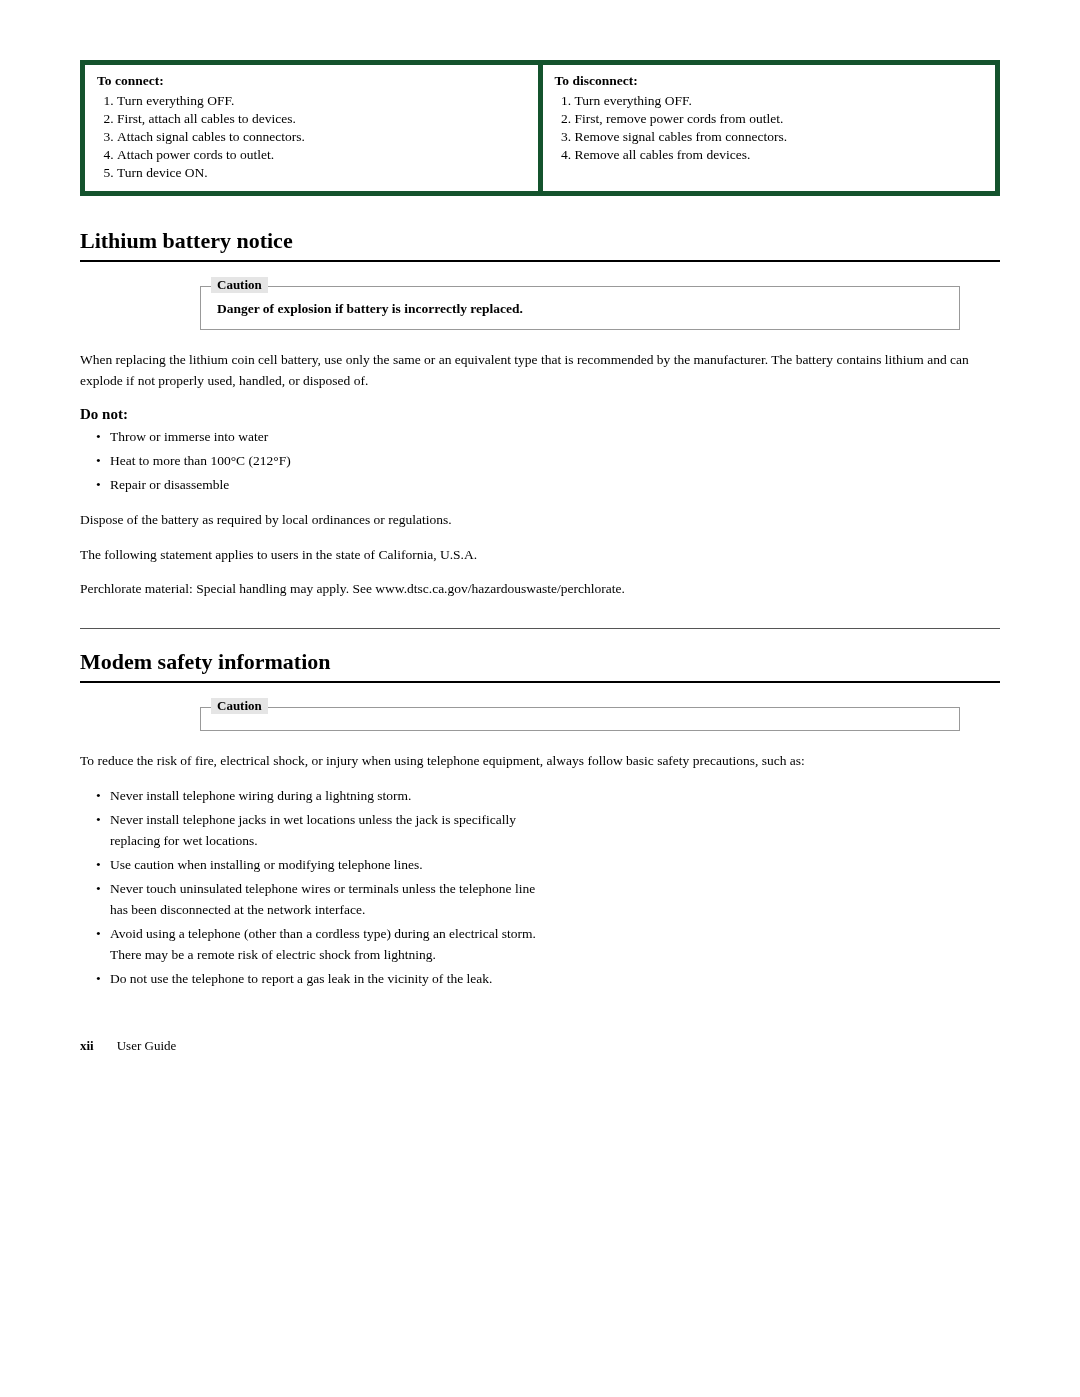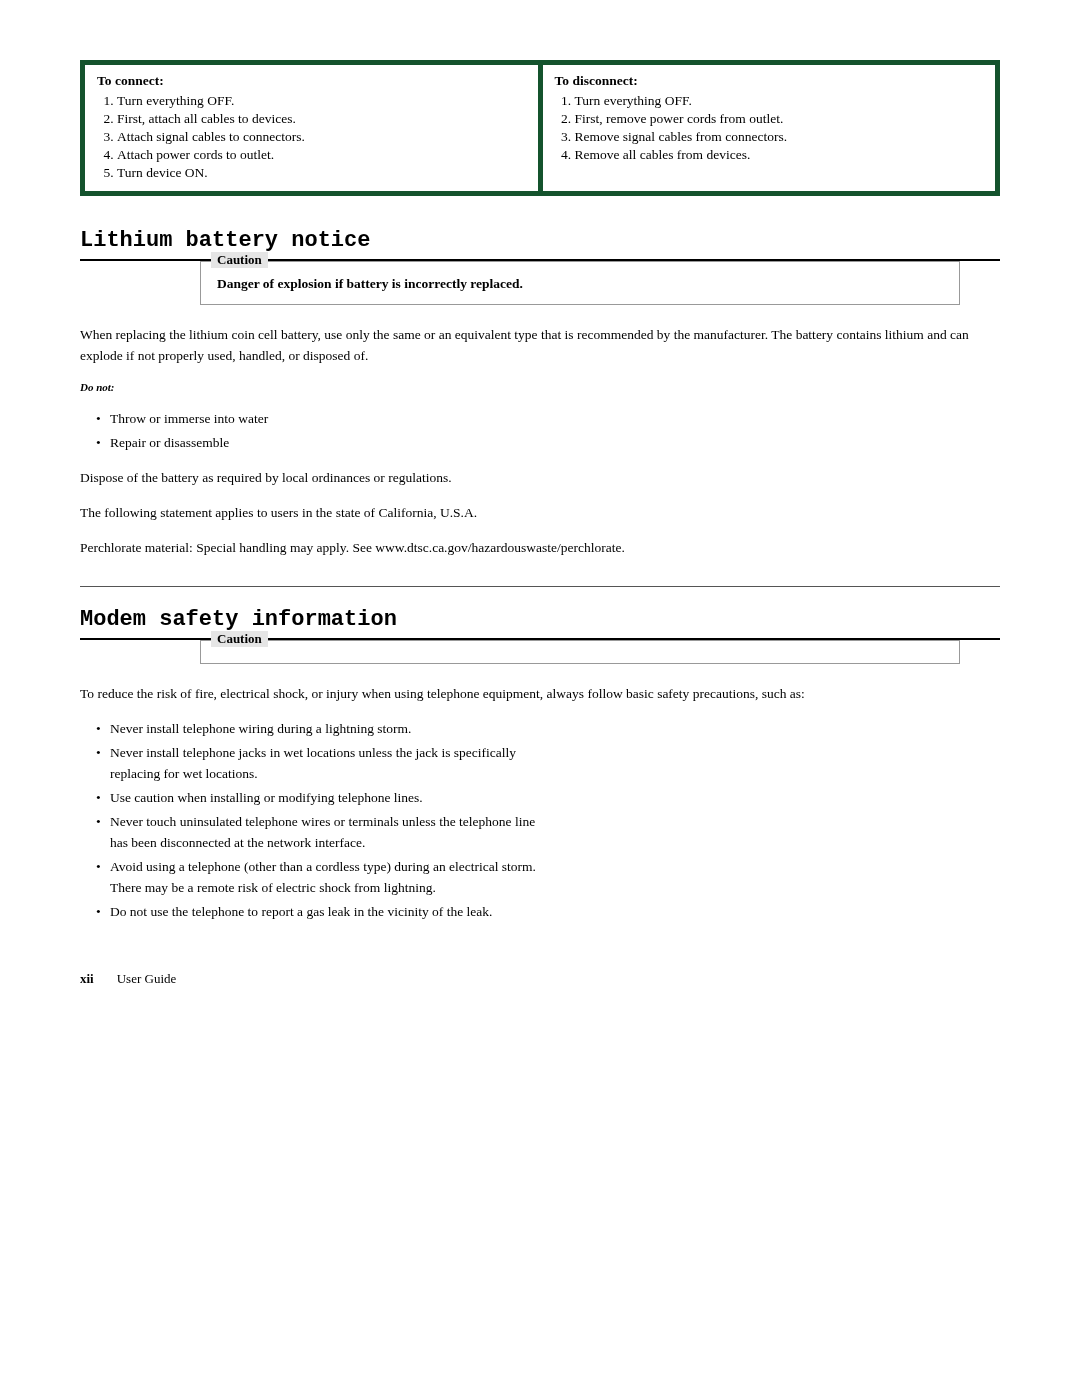--- a/index.html
+++ b/index.html
@@ -37,22 +37,22 @@
     .connect-table ol li {
       margin-bottom: 2px;
     }
 
     
     .section-heading {
       font-size: 22px;
       font-weight: bold;
       border-bottom: 2px solid #000;
       padding-bottom: 6px;
+      margin-bottom: 24px;
       margin-top: 8px;
-      font-family: Liberation Mono, monospace;
     }
 
     
     .caution-box {
       border: 1px solid #999;
       padding: 10px 16px 12px 16px;
       margin-bottom: 20px;
       position: relative;
     }
     .caution-label {
@@ -71,24 +71,23 @@
     }
 
     
     .body-para {
       font-size: 13.5px;
       line-height: 1.55;
       margin-bottom: 14px;
     }
 
     .do-not-label {
-      font-style: italic;
       font-weight: bold;
-      font-size: 11px;
-      margin-bottom: 16px;
+      font-size: 15px;
+      margin-bottom: 4px;
       margin-top: 4px;
     }
 
     .bullet-list {
       list-style: none;
       margin-left: 16px;
       margin-bottom: 14px;
     }
     .bullet-list li {
       font-size: 13.5px;
@@ -154,20 +153,21 @@
 <div class="caution-box" style="margin-left: 120px; margin-right: 40px;">
   <span class="caution-label">Caution</span>
   <p class="caution-text">Danger of explosion if battery is incorrectly replaced.</p>
 </div>
 
 <p class="body-para">When replacing the lithium coin cell battery, use only the same or an equivalent type that is recommended by the manufacturer. The battery contains lithium and can explode if not properly used, handled, or disposed of.</p>
 
 <p class="do-not-label">Do not:</p>
 <ul class="bullet-list">
   <li>Throw or immerse into water</li>
+  <li>Heat to more than 100°C (212°F)</li>
   <li>Repair or disassemble</li>
 </ul>
 
 <p class="body-para">Dispose of the battery as required by local ordinances or regulations.</p>
 <p class="body-para">The following statement applies to users in the state of California, U.S.A.</p>
 <p class="body-para">Perchlorate material: Special handling may apply. See www.dtsc.ca.gov/hazardouswaste/perchlorate.</p>
 
 <hr class="section-divider">
 
 <h2 class="section-heading">Modem safety information</h2>

